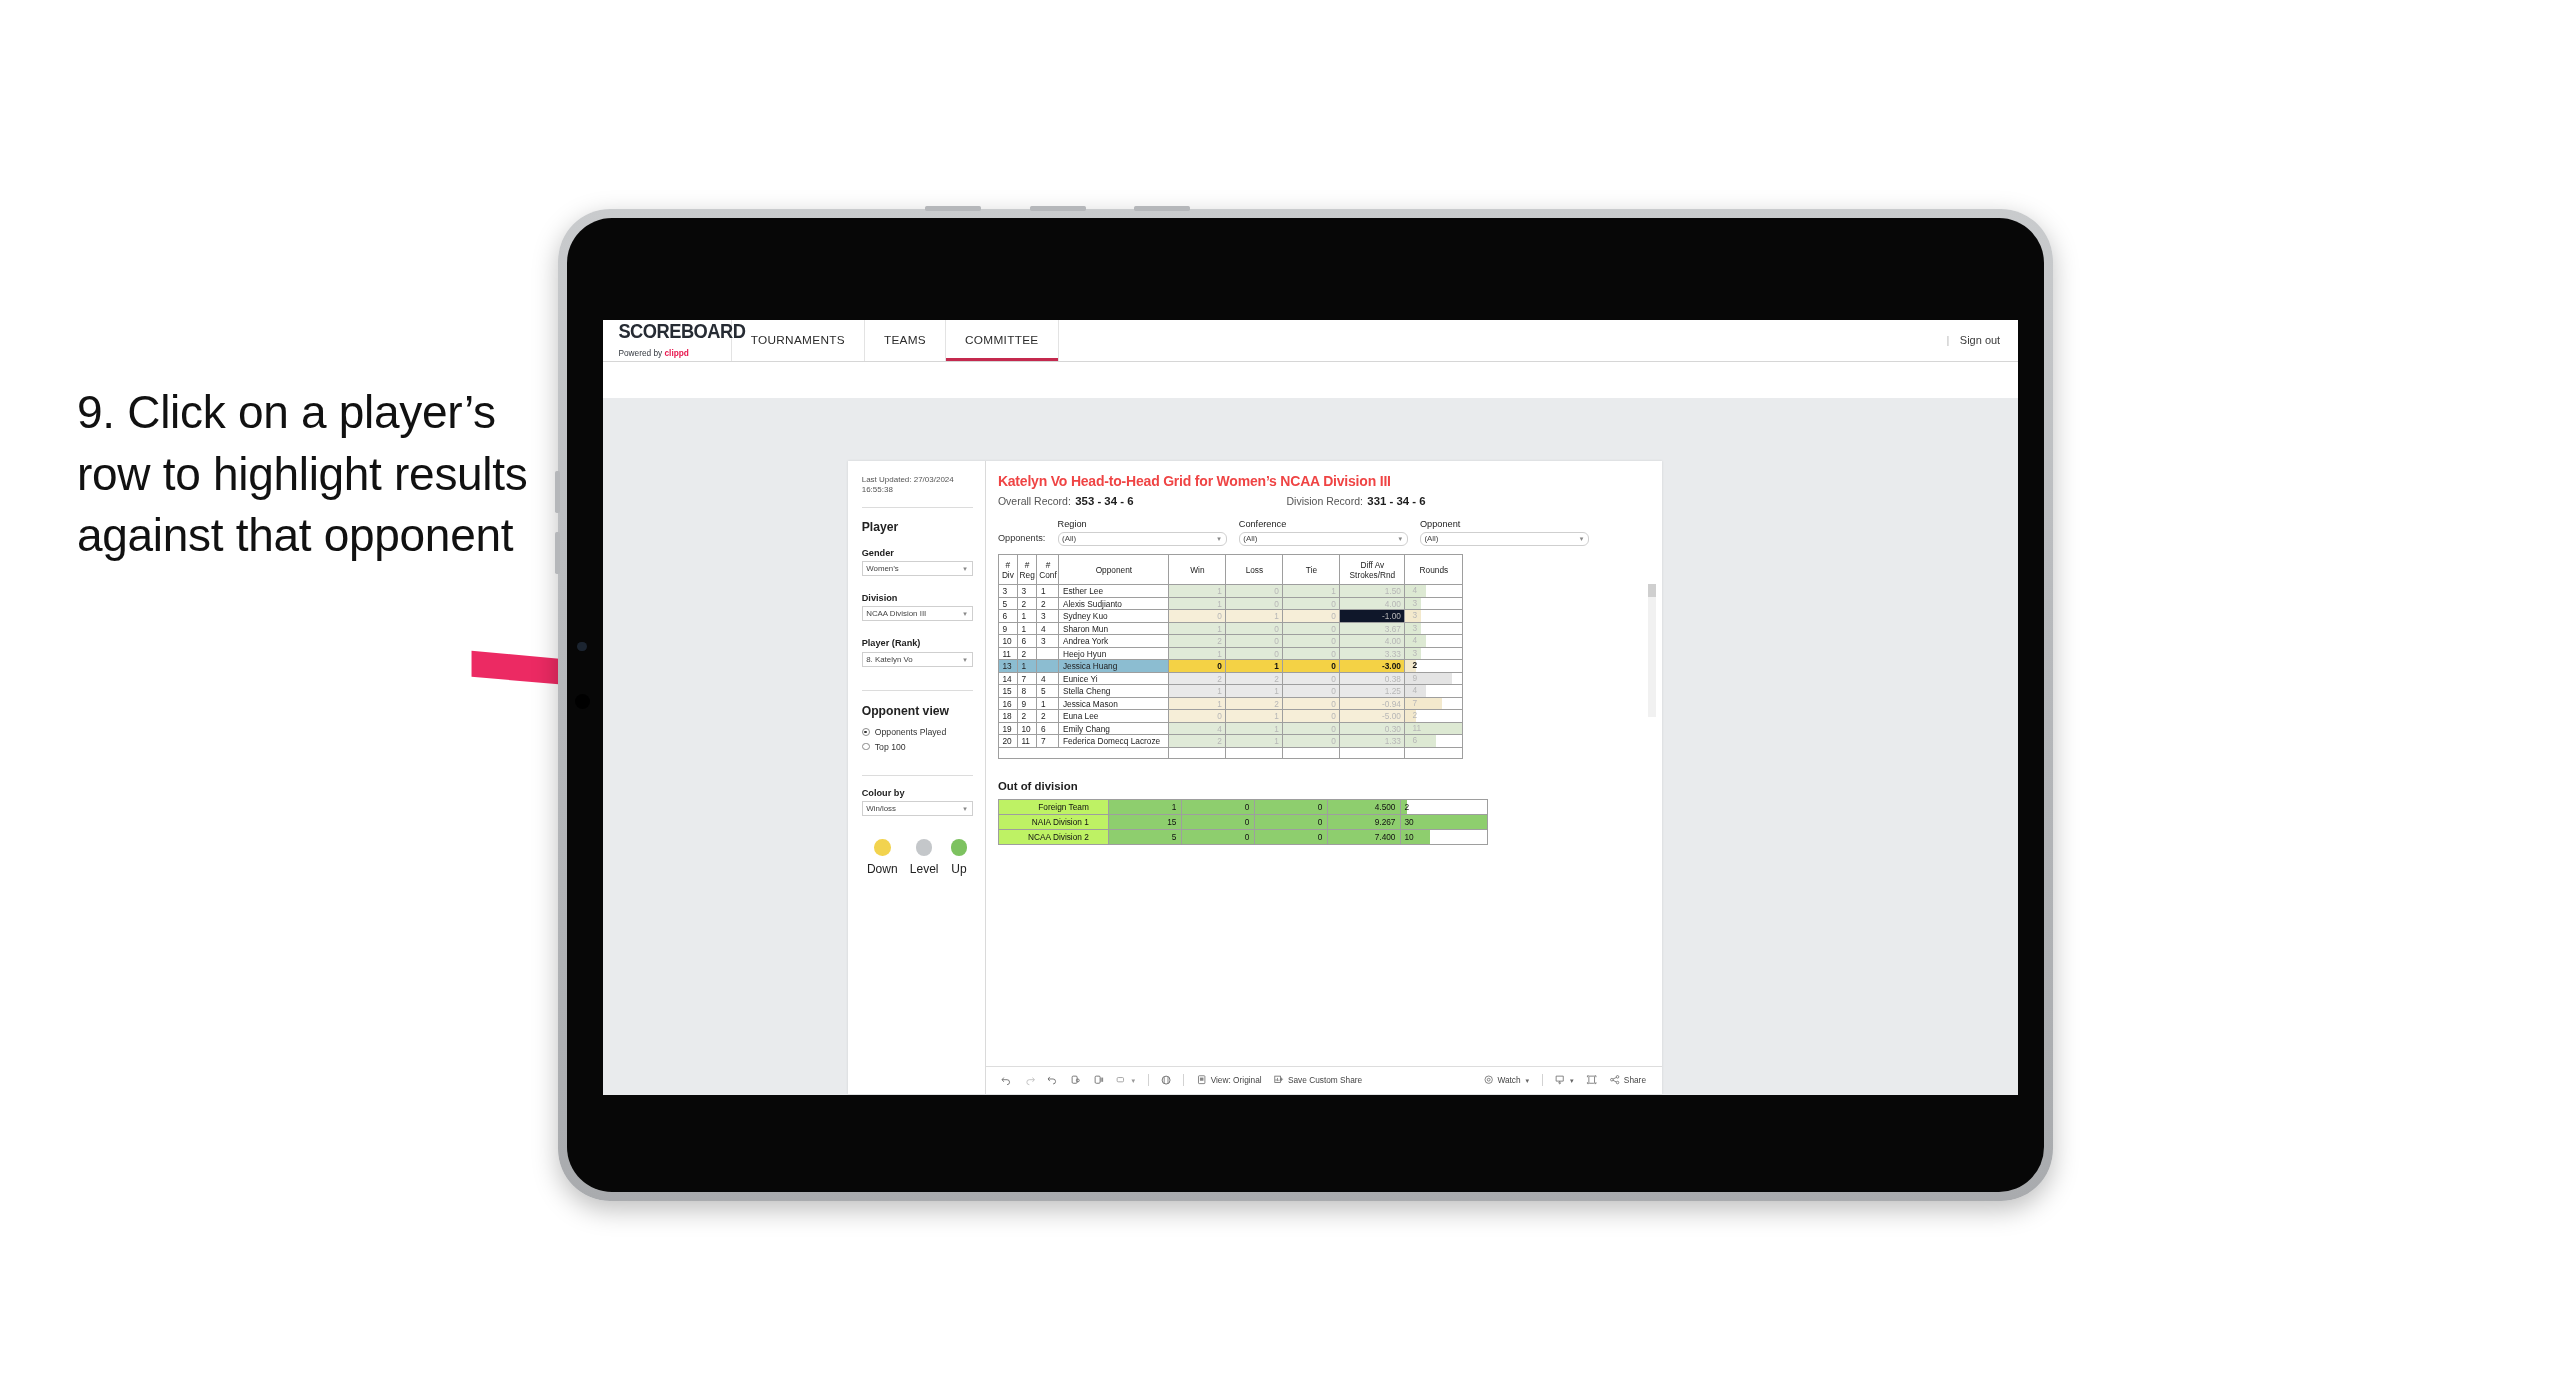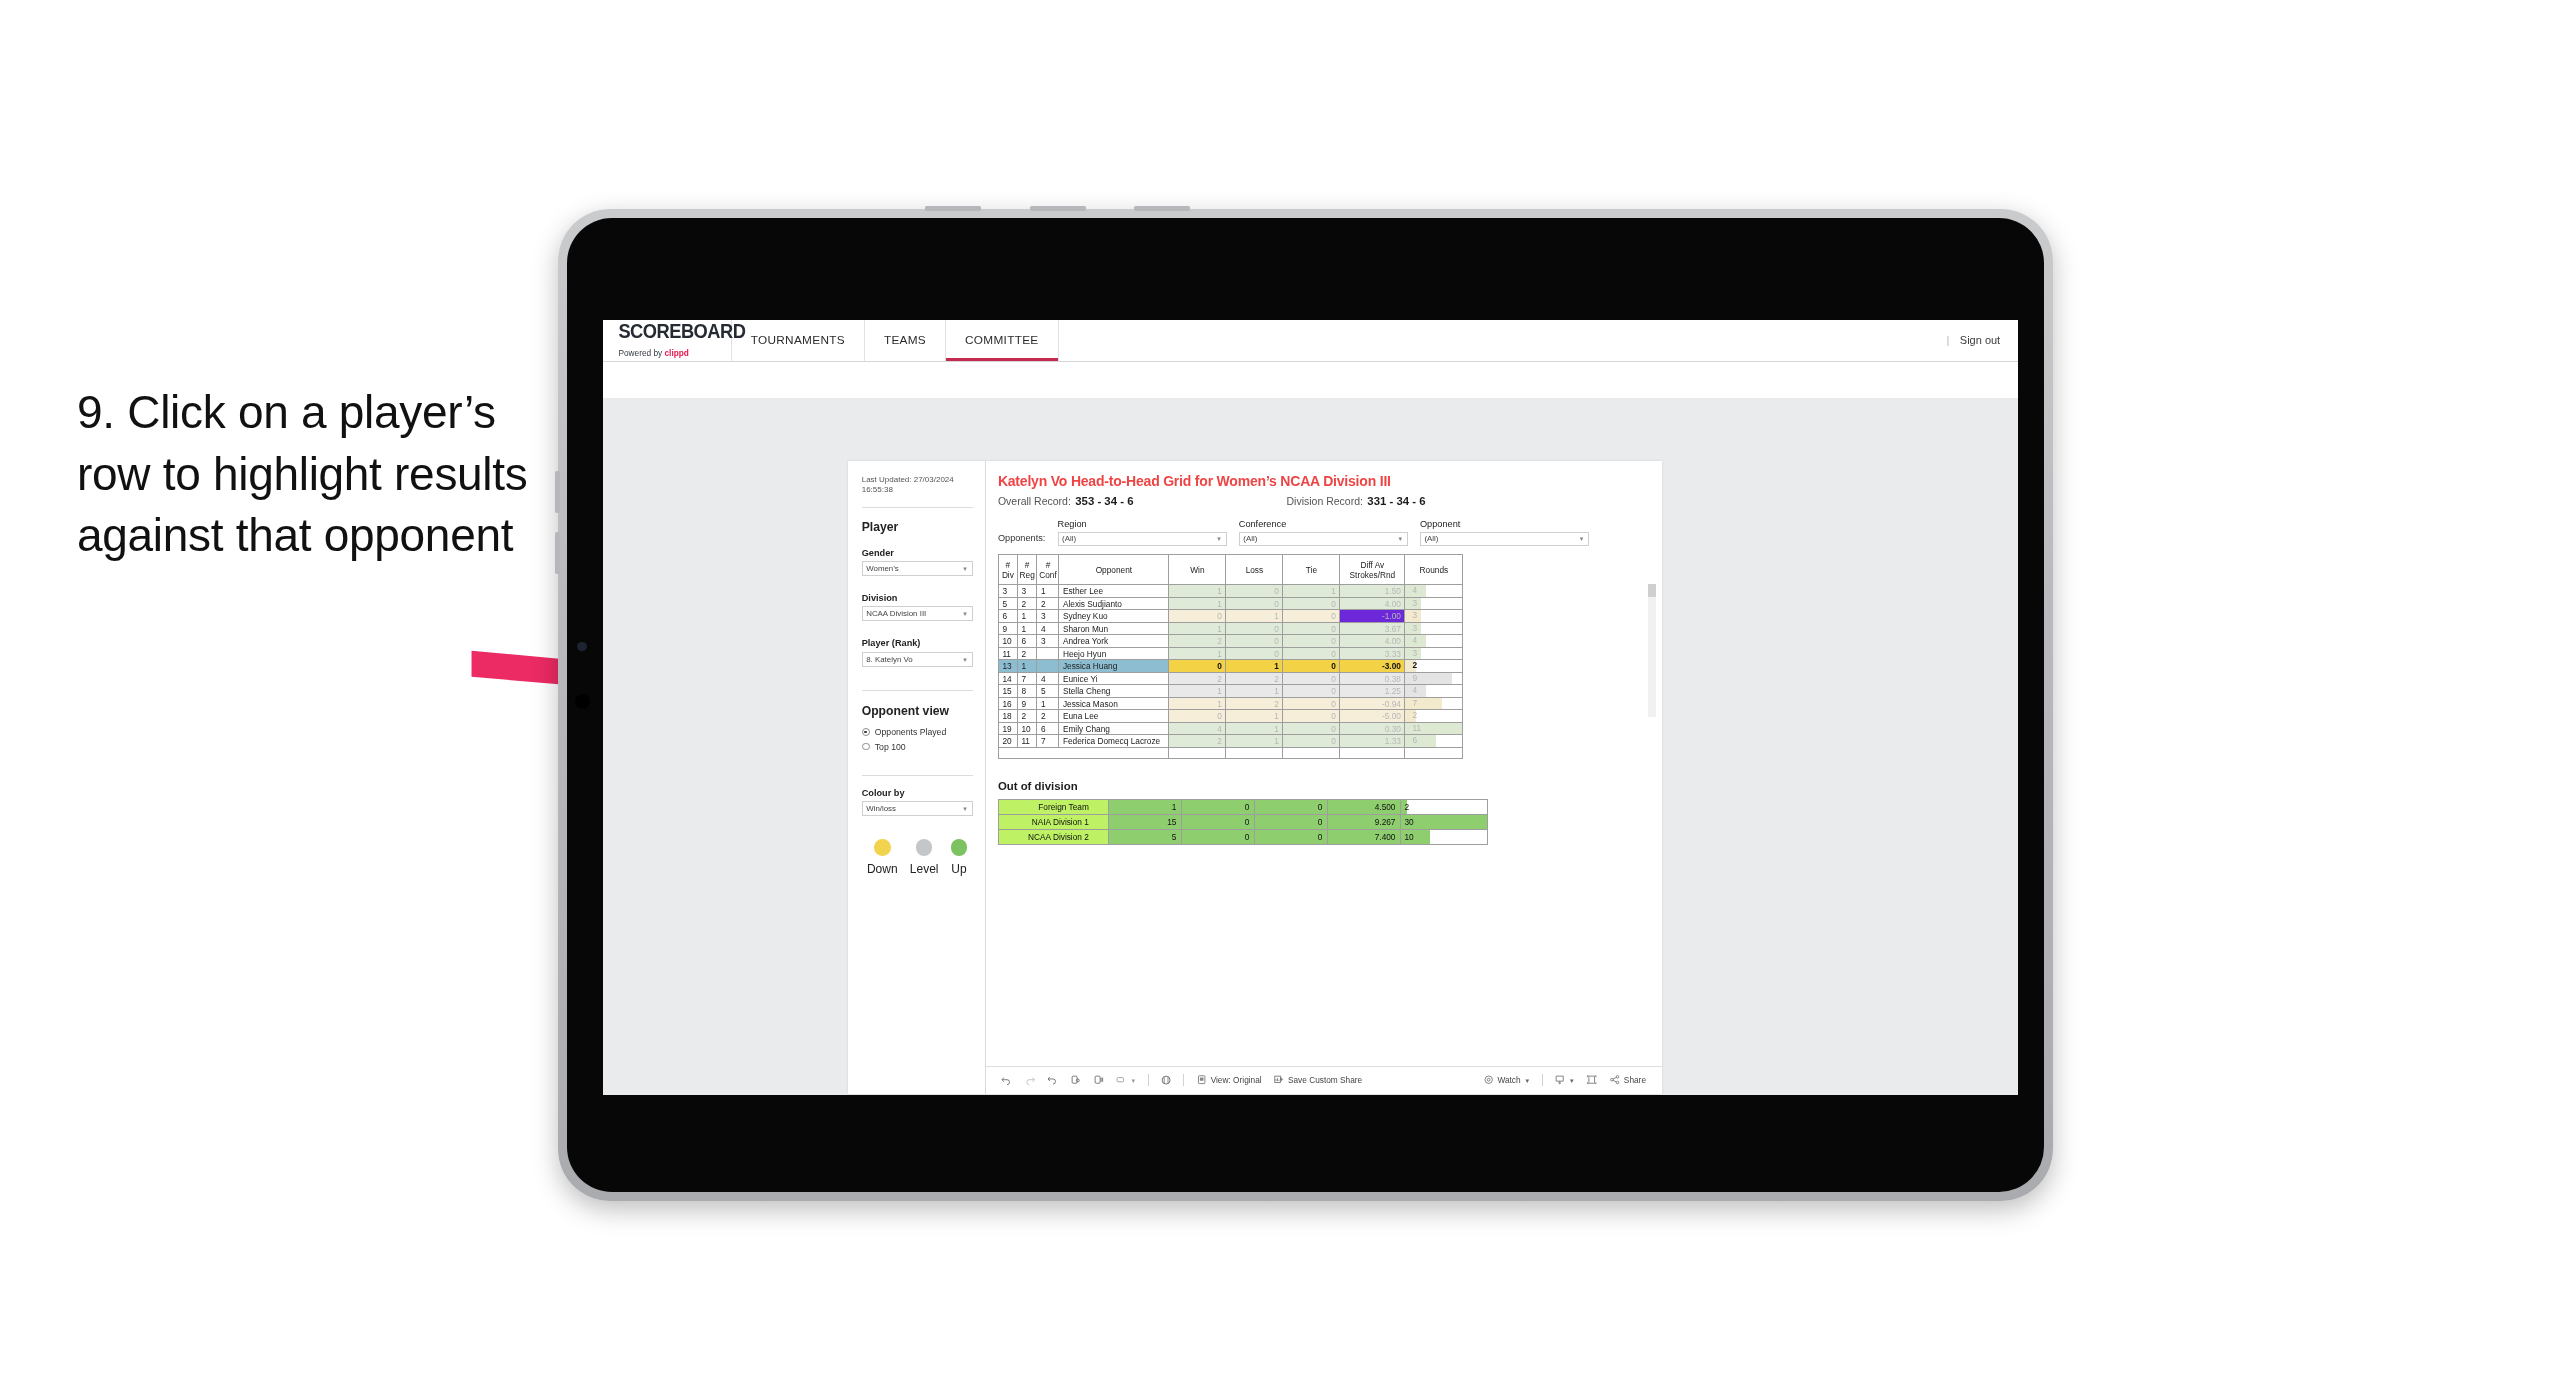--- a/index.html
+++ b/index.html
@@ -85,21 +85,21 @@
   #main h1 { font-size:14px; color:#ef4444; font-weight:bold; letter-spacing:-0.2px; }
   #records { display:flex; margin-top:6.1px; font-size:10.5px; color:#555; }
   #records .rec { display:flex; gap:4.4px; align-items:baseline; }
   #records .rec b { color:#1d1d1d; font-size:11.4px;text-align:right; }
   #records .rec:nth-child(2) { margin-left:153px; }
 
   #filters { display:flex; align-items:flex-end; margin-top:12.2px; gap:12.2px; }
   #filters .opp-label { font-size:9.2px; color:#333; padding-bottom:2.6px; }
   .filter { }
   .filter .flab { font-size:9.2px; color:#222; margin-bottom:2.6px; }
-  .filter .select { width:169px; height:14px; }
+  .filter .select { width:169px; height:14px;border-radius:6px; }
 
   
   #grid-wrap { margin-top:8.7px; position:relative; width:auto; }
   table.grid { border-collapse:collapse; table-layout:fixed; }
   table.grid th, table.grid td { border:0.9px solid #9e9e9e; font-size:8.3px; color:#222; }
   table.grid th { font-weight:normal; text-align:center; padding:4.4px 1.7px; height:30px; vertical-align:middle; background:#fff; }
   table.grid td { height:11.5px; padding:0 3.5px; }
   td.cdiv, td.creg, td.cconf { text-align:left; }
   td.copp { text-align:left; }
   td.num { text-align:right; padding-right:4.4px; }
@@ -335,21 +335,21 @@
                       </td>
                     </tr>
                     <tr class="">
                       <td class="cdiv">6</td>
                       <td class="creg">1</td>
                       <td class="cconf">3</td>
                       <td class="copp">Sydney Kuo</td>
                       <td class="num" style="background:#f6eed8;color:#b7b7b7;">0</td>
                       <td class="num" style="background:#f6eed8;color:#b7b7b7;">1</td>
                       <td class="num" style="background:#f6eed8;color:#b7b7b7;">0</td>
-                      <td class="num" style="background:#6d28d9;color:#b7b7b7;">-1.00</td>
+                      <td class="num" style="background:#0f172a;color:#b7b7b7;">-1.00</td>
                       <td class="rounds">
                         <div class="bar" style="width:27.27272727272727%;background:#f3e9cd;"></div>
                         <div class="val" style="color:#b7b7b7;">3</div>
                       </td>
                     </tr>
                     <tr class="">
                       <td class="cdiv">9</td>
                       <td class="creg">1</td>
                       <td class="cconf">4</td>
                       <td class="copp">Sharon Mun</td>

